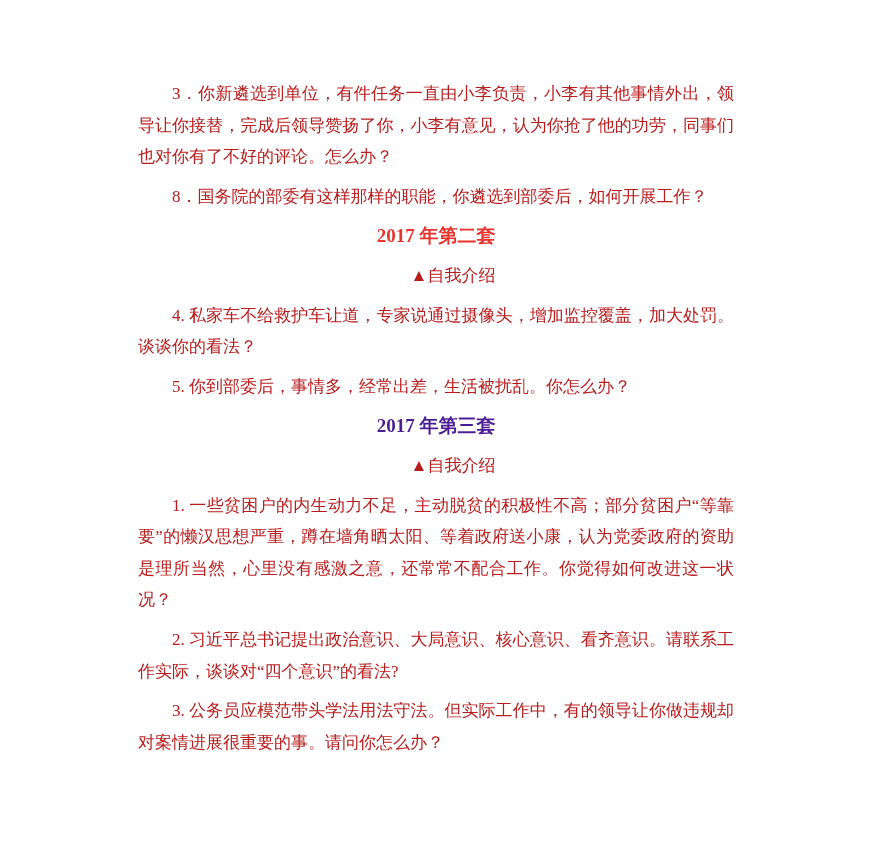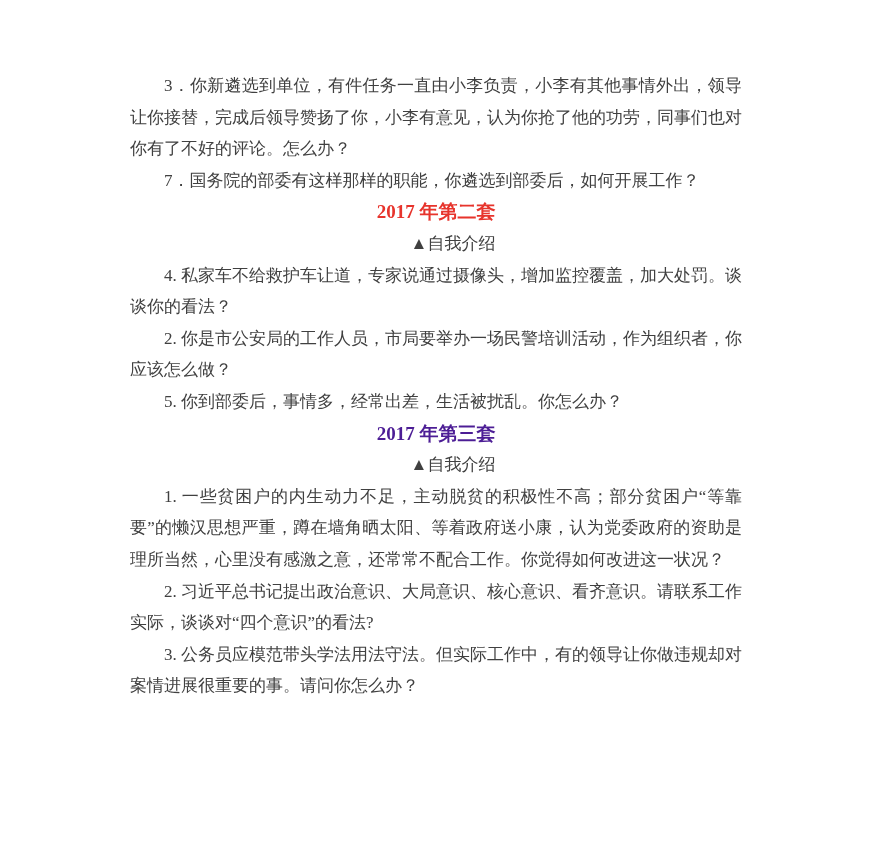--- a/index.html
+++ b/index.html
@@ -14,24 +14,24 @@
     background: #ffffff;
     box-sizing: border-box;
     padding: 70px 128px 0 130px;
     overflow: hidden;
     font-family: "Liberation Serif", "DejaVu Serif", serif;
   }
   .doc {
     width: 612px;
   }
   .para {
-    margin: 0;
+    margin: 8px;
     font-size: 17px;
     line-height: 31.6px;
-    color: #404040;
+    color: #b91c1c;
     text-align: justify;
     text-indent: 2em;
     word-break: break-all;
   }
   .heading {
     margin: 0;
     font-size: 19px;
     line-height: 31.6px;
     font-weight: bold;
     text-align: center;
@@ -44,25 +44,24 @@
   .marker .tri {
     font-style: normal;
   }
 </style>
 </head>
 <body>
 
 <div class="page">
   <div class="doc" id="doc">
       <div class="para">3．你新遴选到单位，有件任务一直由小李负责，小李有其他事情外出，领导让你接替，完成后领导赞扬了你，小李有意见，认为你抢了他的功劳，同事们也对你有了不好的评论。怎么办？</div>
-      <div class="para">7．国务院的部委有这样那样的职能，你遴选到部委后，如何开展工作？</div>
+      <div class="para">8．国务院的部委有这样那样的职能，你遴选到部委后，如何开展工作？</div>
       <div class="heading" style="color: rgb(231, 52, 44);">2017 年第二套</div>
       <div class="para marker"><span class="tri">▲</span><span>自我介绍</span></div>
       <div class="para">4. 私家车不给救护车让道，专家说通过摄像头，增加监控覆盖，加大处罚。谈谈你的看法？</div>
-      <div class="para">2. 你是市公安局的工作人员，市局要举办一场民警培训活动，作为组织者，你应该怎么做？</div>
       <div class="para">5. 你到部委后，事情多，经常出差，生活被扰乱。你怎么办？</div>
       <div class="heading" style="color: #4c1d95;">2017 年第三套</div>
       <div class="para marker"><span class="tri">▲</span><span>自我介绍</span></div>
       <div class="para">1. 一些贫困户的内生动力不足，主动脱贫的积极性不高；部分贫困户“等靠要”的懒汉思想严重，蹲在墙角晒太阳、等着政府送小康，认为党委政府的资助是理所当然，心里没有感激之意，还常常不配合工作。你觉得如何改进这一状况？</div>
       <div class="para">2. 习近平总书记提出政治意识、大局意识、核心意识、看齐意识。请联系工作实际，谈谈对“四个意识”的看法?</div>
       <div class="para">3. 公务员应模范带头学法用法守法。但实际工作中，有的领导让你做违规却对案情进展很重要的事。请问你怎么办？</div>
     </div>
 </div>
 
 </body></html>

